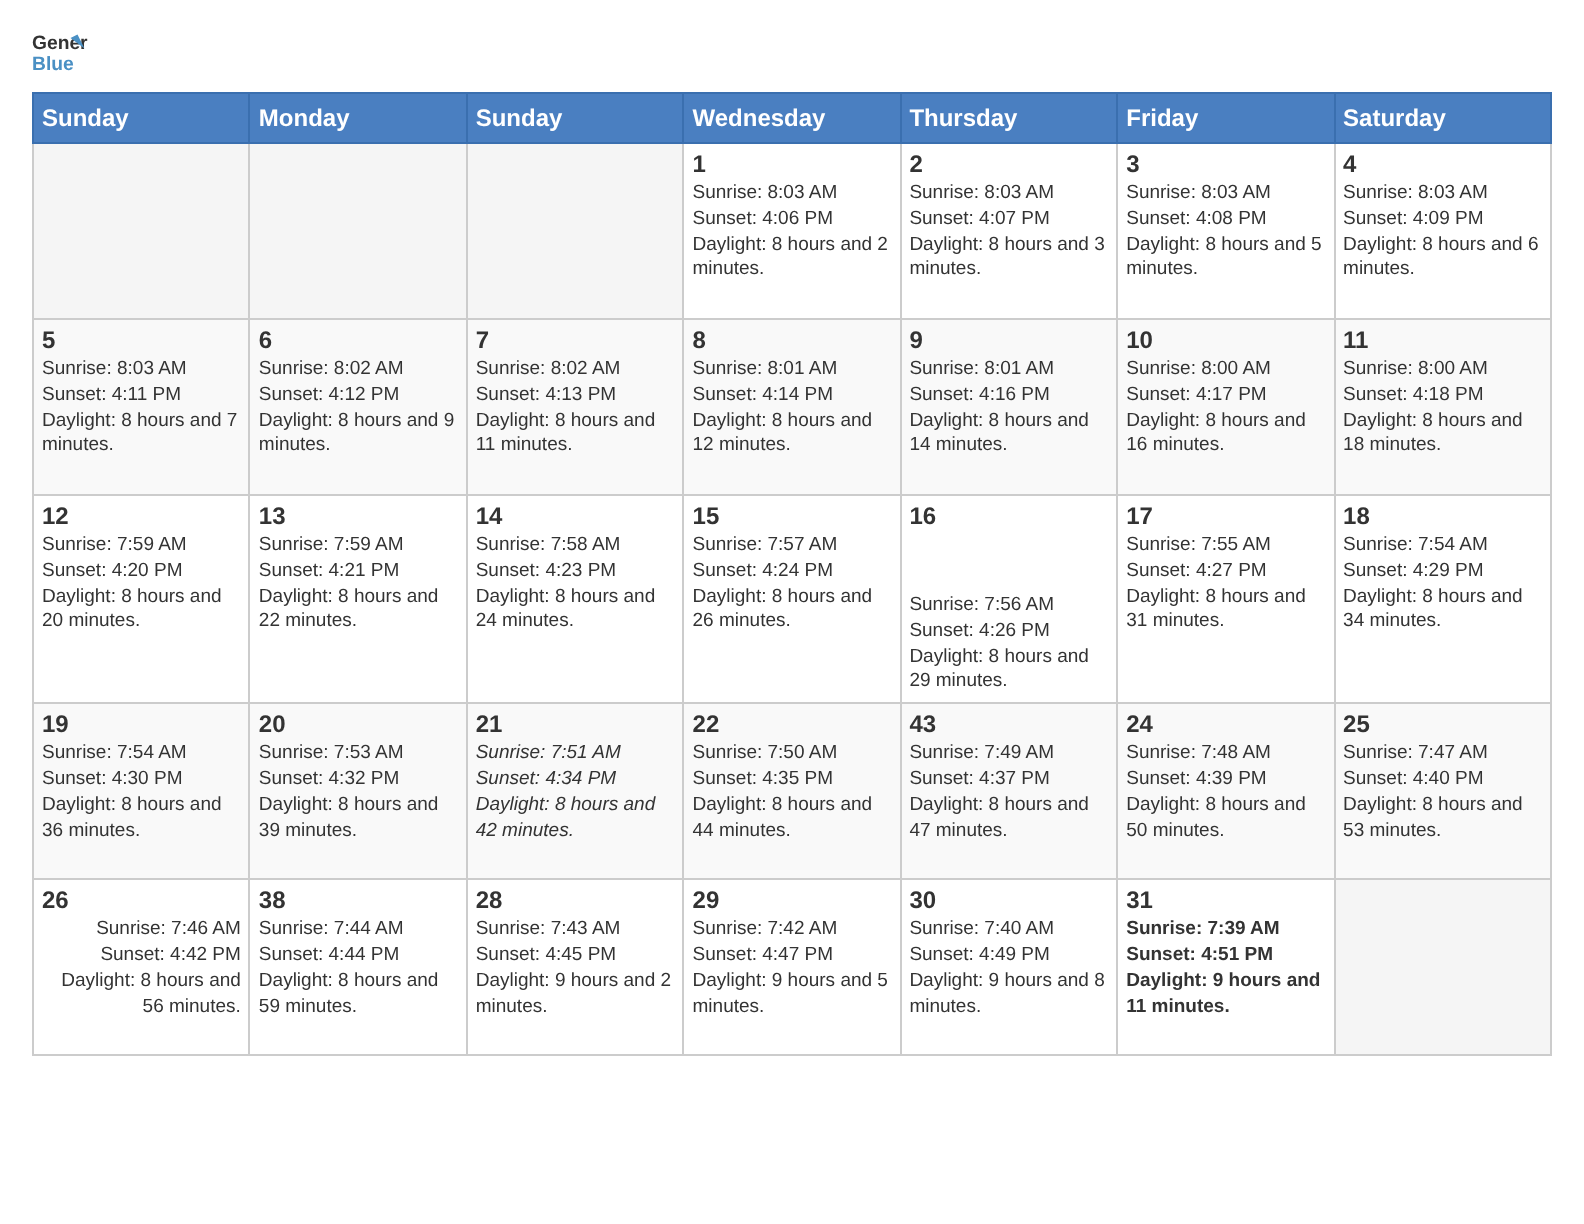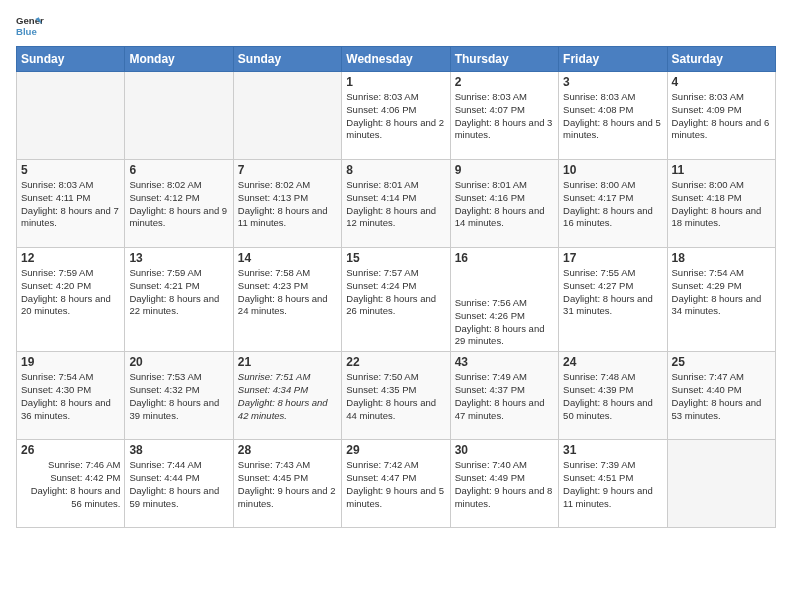--- a/index.html
+++ b/index.html
@@ -303,21 +303,21 @@
 Daylight: 9 hours and 5 minutes.</div>
           </td>
           <td>
             <div class="day-number">30</div>
             <div class="day-info" style="white-space: pre-line;">Sunrise: 7:40 AM
 Sunset: 4:49 PM
 Daylight: 9 hours and 8 minutes.</div>
           </td>
           <td>
             <div class="day-number">31</div>
-            <div class="day-info" style="white-space: pre-line;">Sunrise: 7:39 AM
+            <div class="day-info" style="white-space: pre-line; font-weight: bold;">Sunrise: 7:39 AM
 Sunset: 4:51 PM
 Daylight: 9 hours and 11 minutes.</div>
           </td>
           <td class="empty"></td>
         </tr>
       </tbody>
   </table>
 </div>
 
 </body></html>

